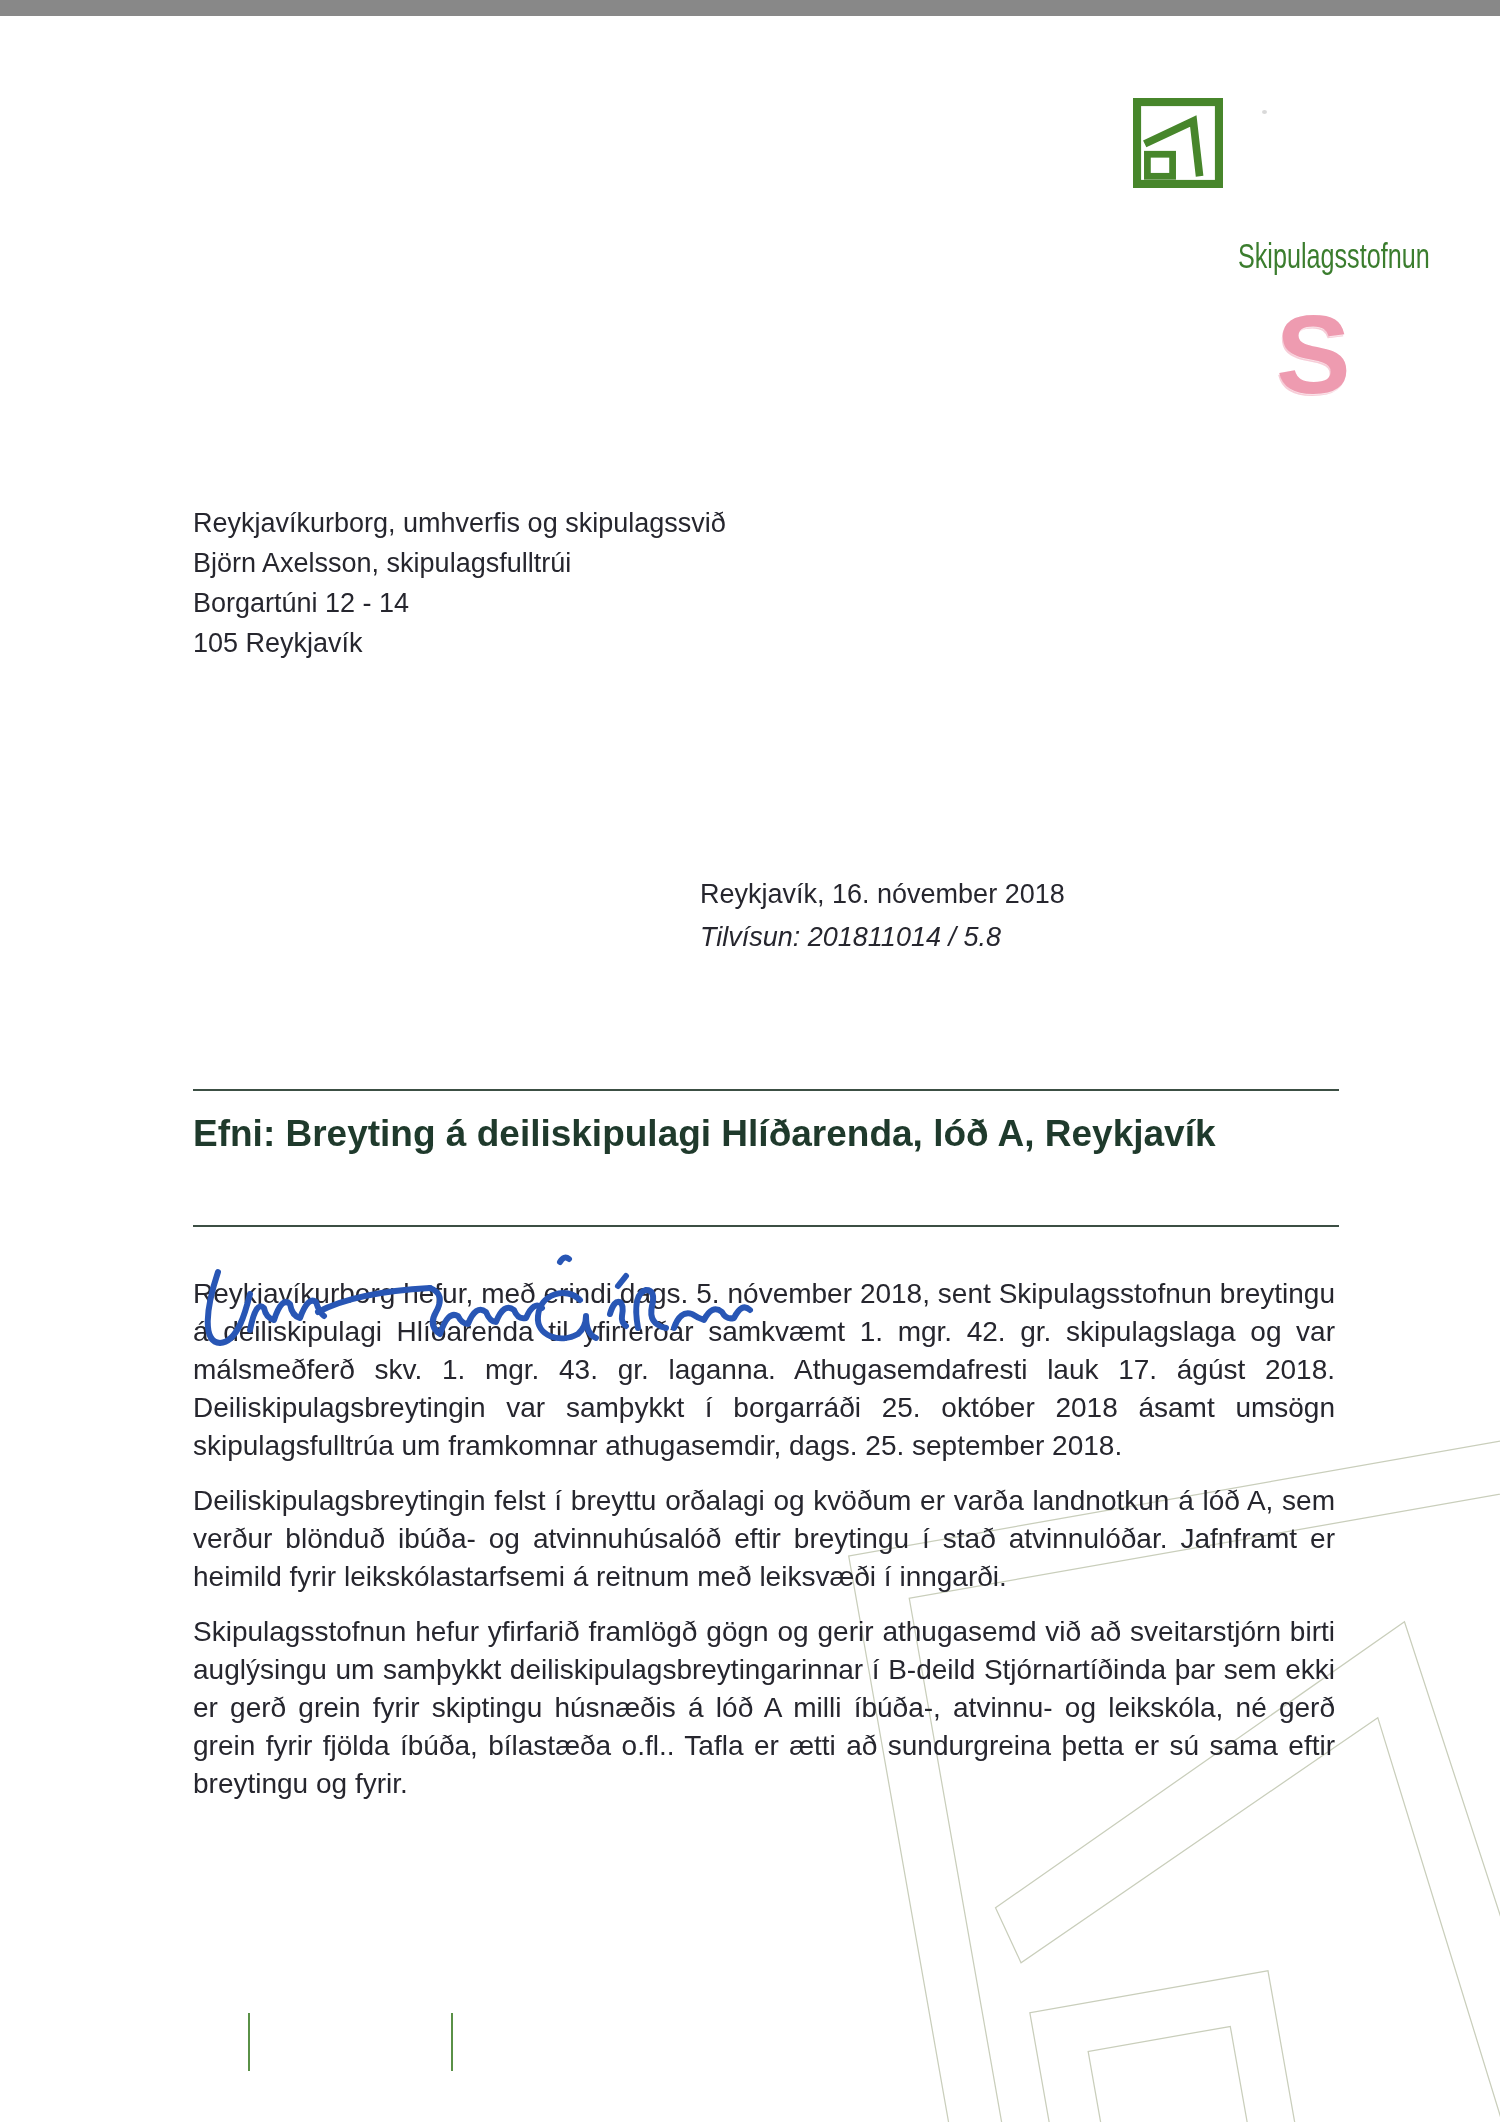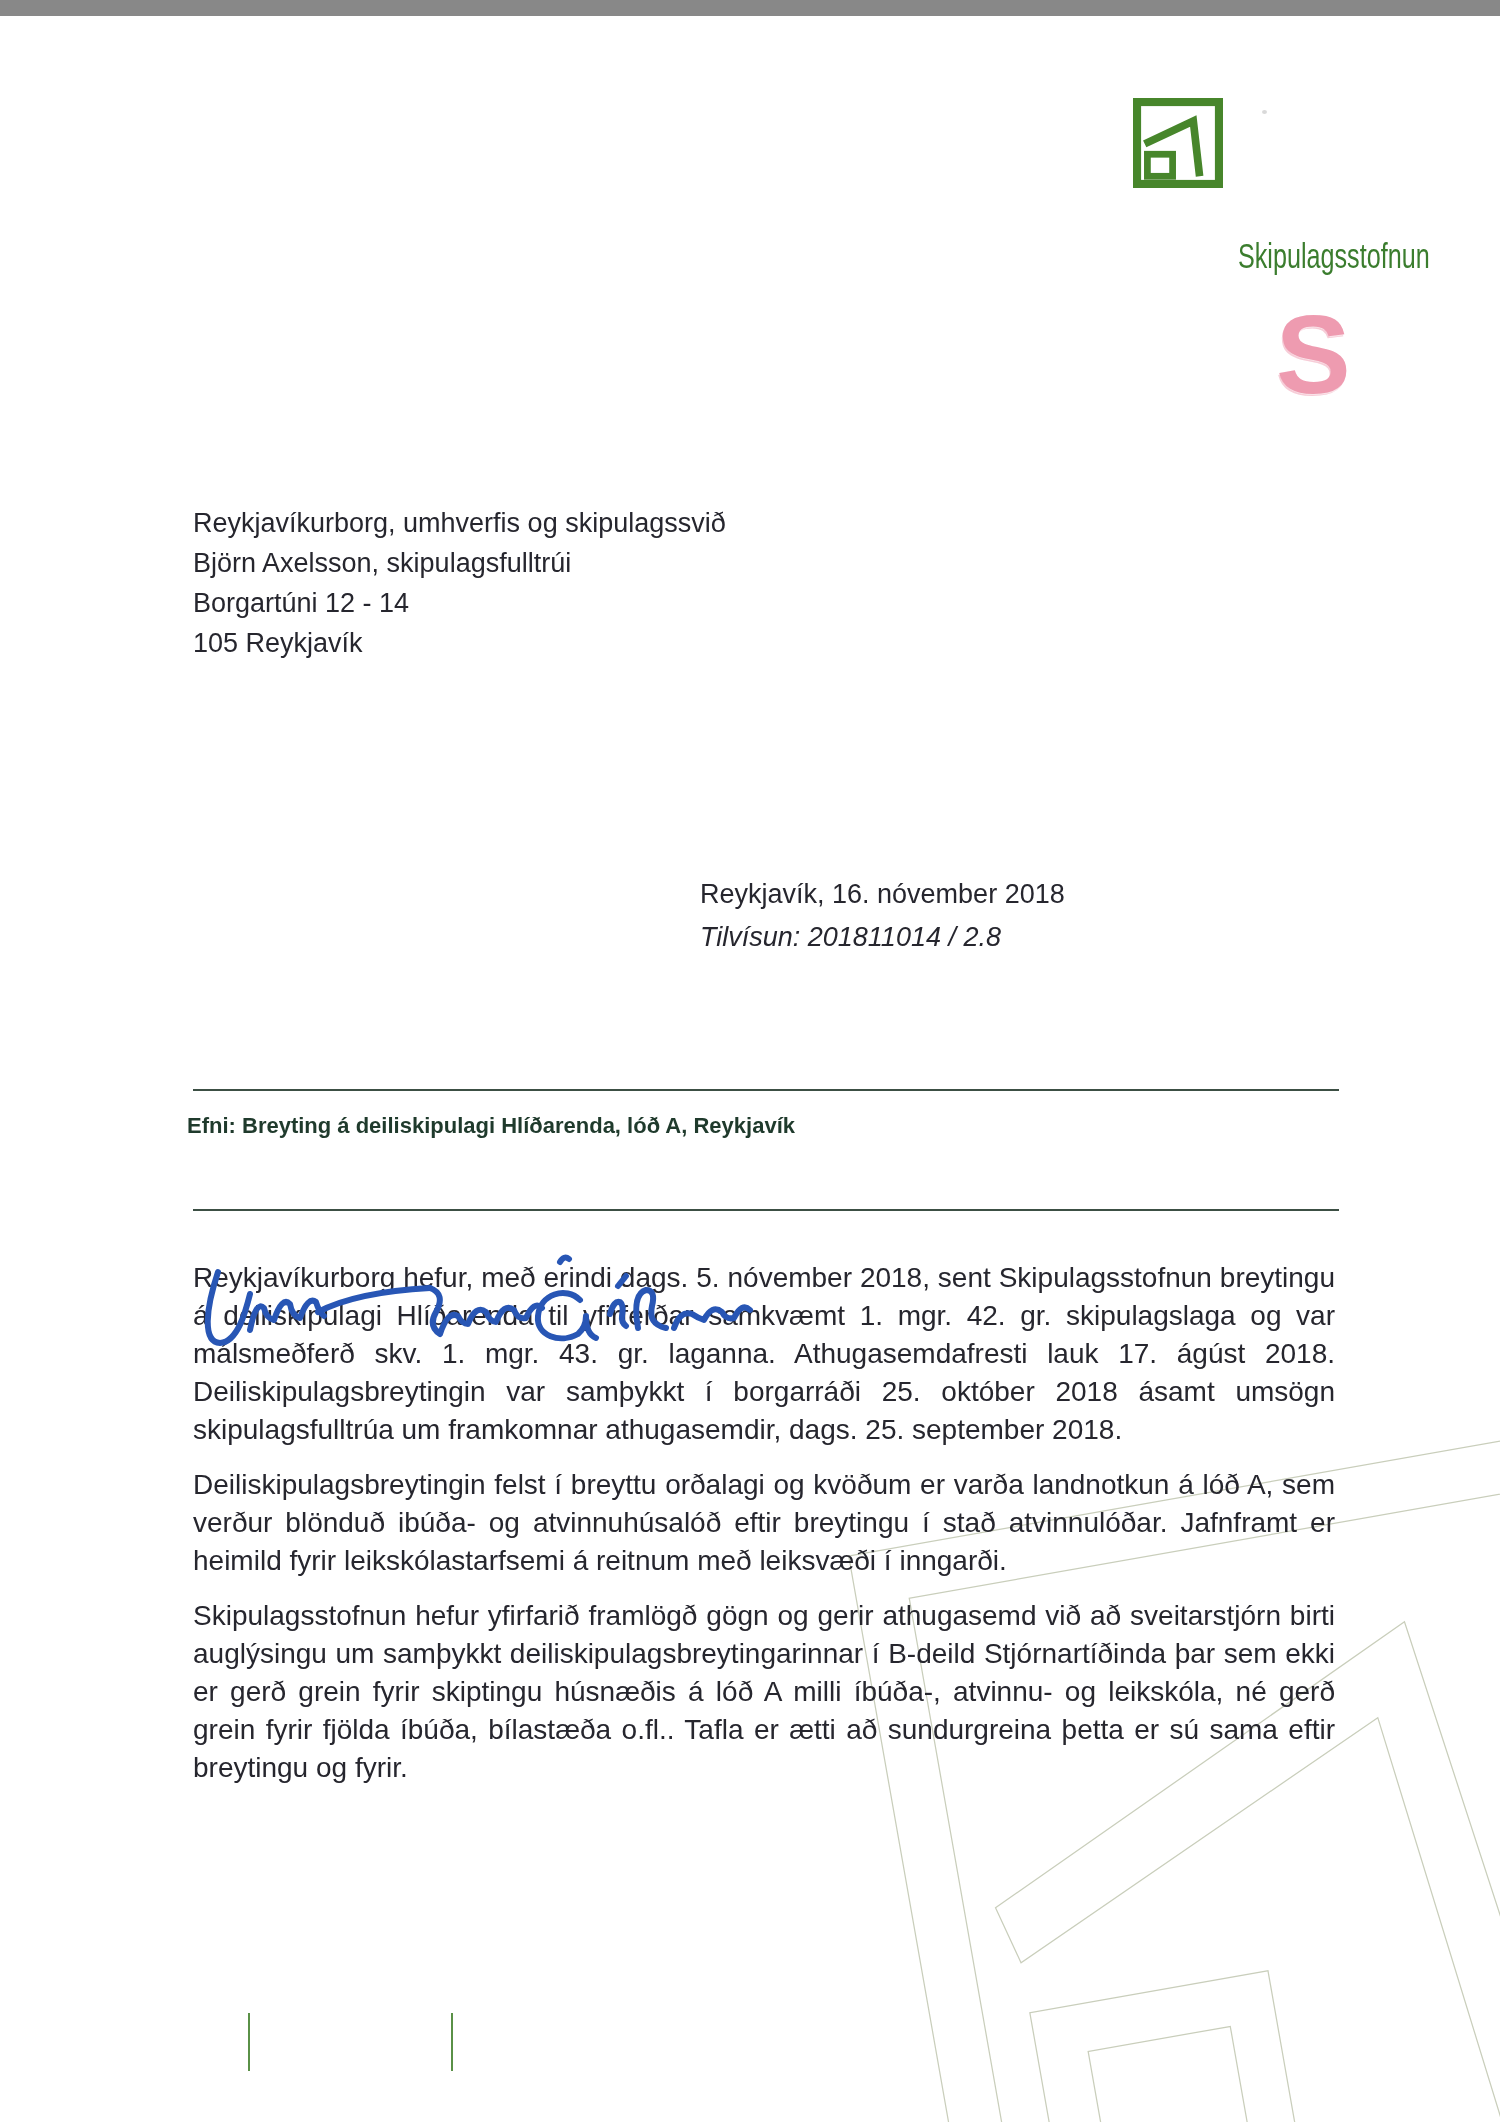--- a/index.html
+++ b/index.html
@@ -30,22 +30,22 @@
   
   .recipient{position:absolute;left:193px;top:242px;font-size:27px;line-height:40px;}
   
   .meta{position:absolute;left:700px;top:452px;width:636px;text-align:left;font-size:27px;line-height:43px;}
   .meta .ref{font-style:italic;}
   
   .rule{position:absolute;left:193px;width:1146px;height:2px;background:#3c4f44;}
   .rule-top{top:582px;}
   .rule-bottom{top:674px;}
   .subject{
-    position:absolute;left:187px;top:604px;width:1146px;
-    font-size:22px;font-weight:700;color:#1f3a2c;
+    position:absolute;left:193px;top:604px;width:1146px;
+    font-size:37px;font-weight:700;color:#1f3a2c;
   }
   
   .body-text{position:absolute;left:193px;top:722px;width:1142px;}
   .body-text p{
     margin:0 0 17px 0;
     font-size:28px;line-height:38px;
     text-align:justify;
   }
   .sig-ink{position:absolute;left:198px;top:1232px;width:560px;height:126px;z-index:3;}
   
@@ -91,21 +91,21 @@
   <div class="recipient z1">
     <div>Reykjavíkurborg, umhverfis og skipulagssvið</div>
     <div>Björn Axelsson, skipulagsfulltrúi</div>
     <div>Borgartúni 12 - 14</div>
     <div>105 Reykjavík</div>
   </div>
 
   
   <div class="meta z1">
     <div>Reykjavík, 16. nóvember 2018</div>
-    <div class="ref">Tilvísun: 201811014 / 2.8</div>
+    <div class="ref">Tilvísun: 201811014 / 5.8</div>
   </div>
 
   
   <div class="rule rule-top z1"></div>
   <div class="subject z1">Efni: Breyting á deiliskipulagi Hlíðarenda, lóð A, Reykjavík</div>
   <div class="rule rule-bottom z1"></div>
 
   
   <div class="body-text z1">
     <p>Reykjavíkurborg hefur, með erindi dags. 5. nóvember 2018, sent Skipulagsstofnun breytingu á deiliskipulagi Hlíðarenda til yfirferðar samkvæmt 1. mgr. 42. gr. skipulagslaga og var málsmeðferð skv. 1. mgr. 43. gr. laganna. Athugasemdafresti lauk 17. ágúst 2018. Deiliskipulagsbreytingin var samþykkt í borgarráði 25. október 2018 ásamt umsögn skipulagsfulltrúa um framkomnar athugasemdir, dags. 25. september 2018.</p>

